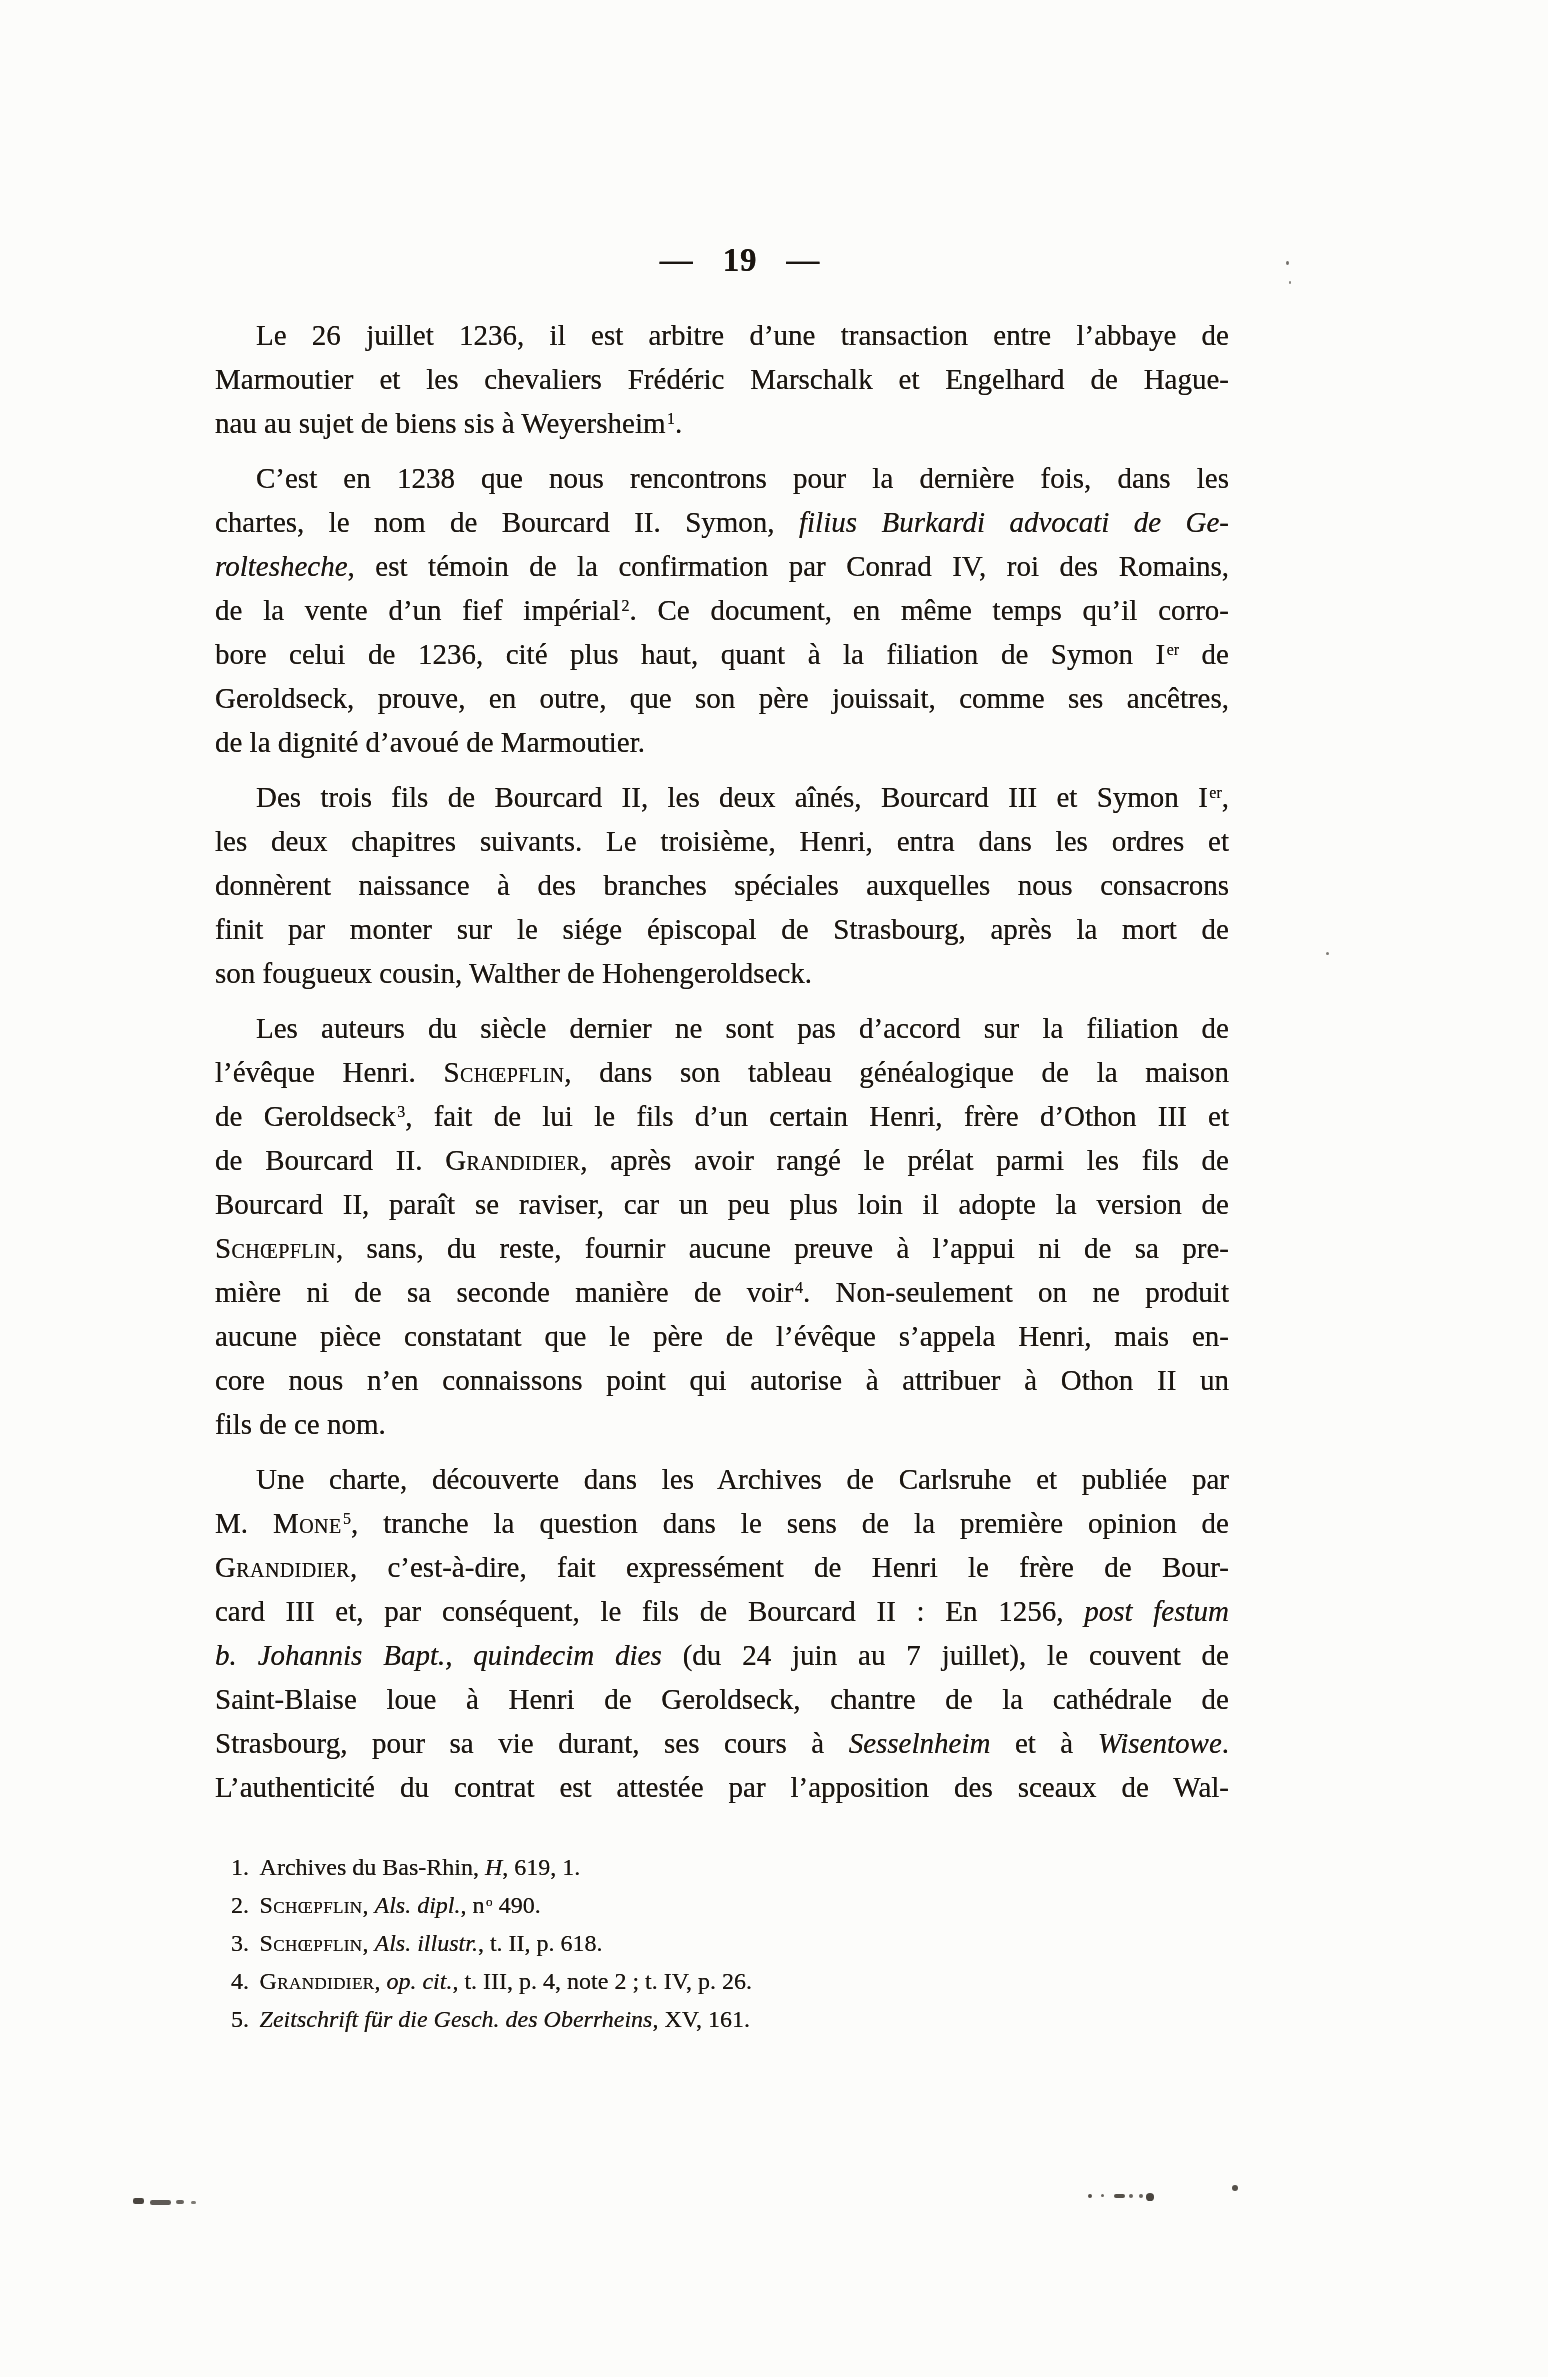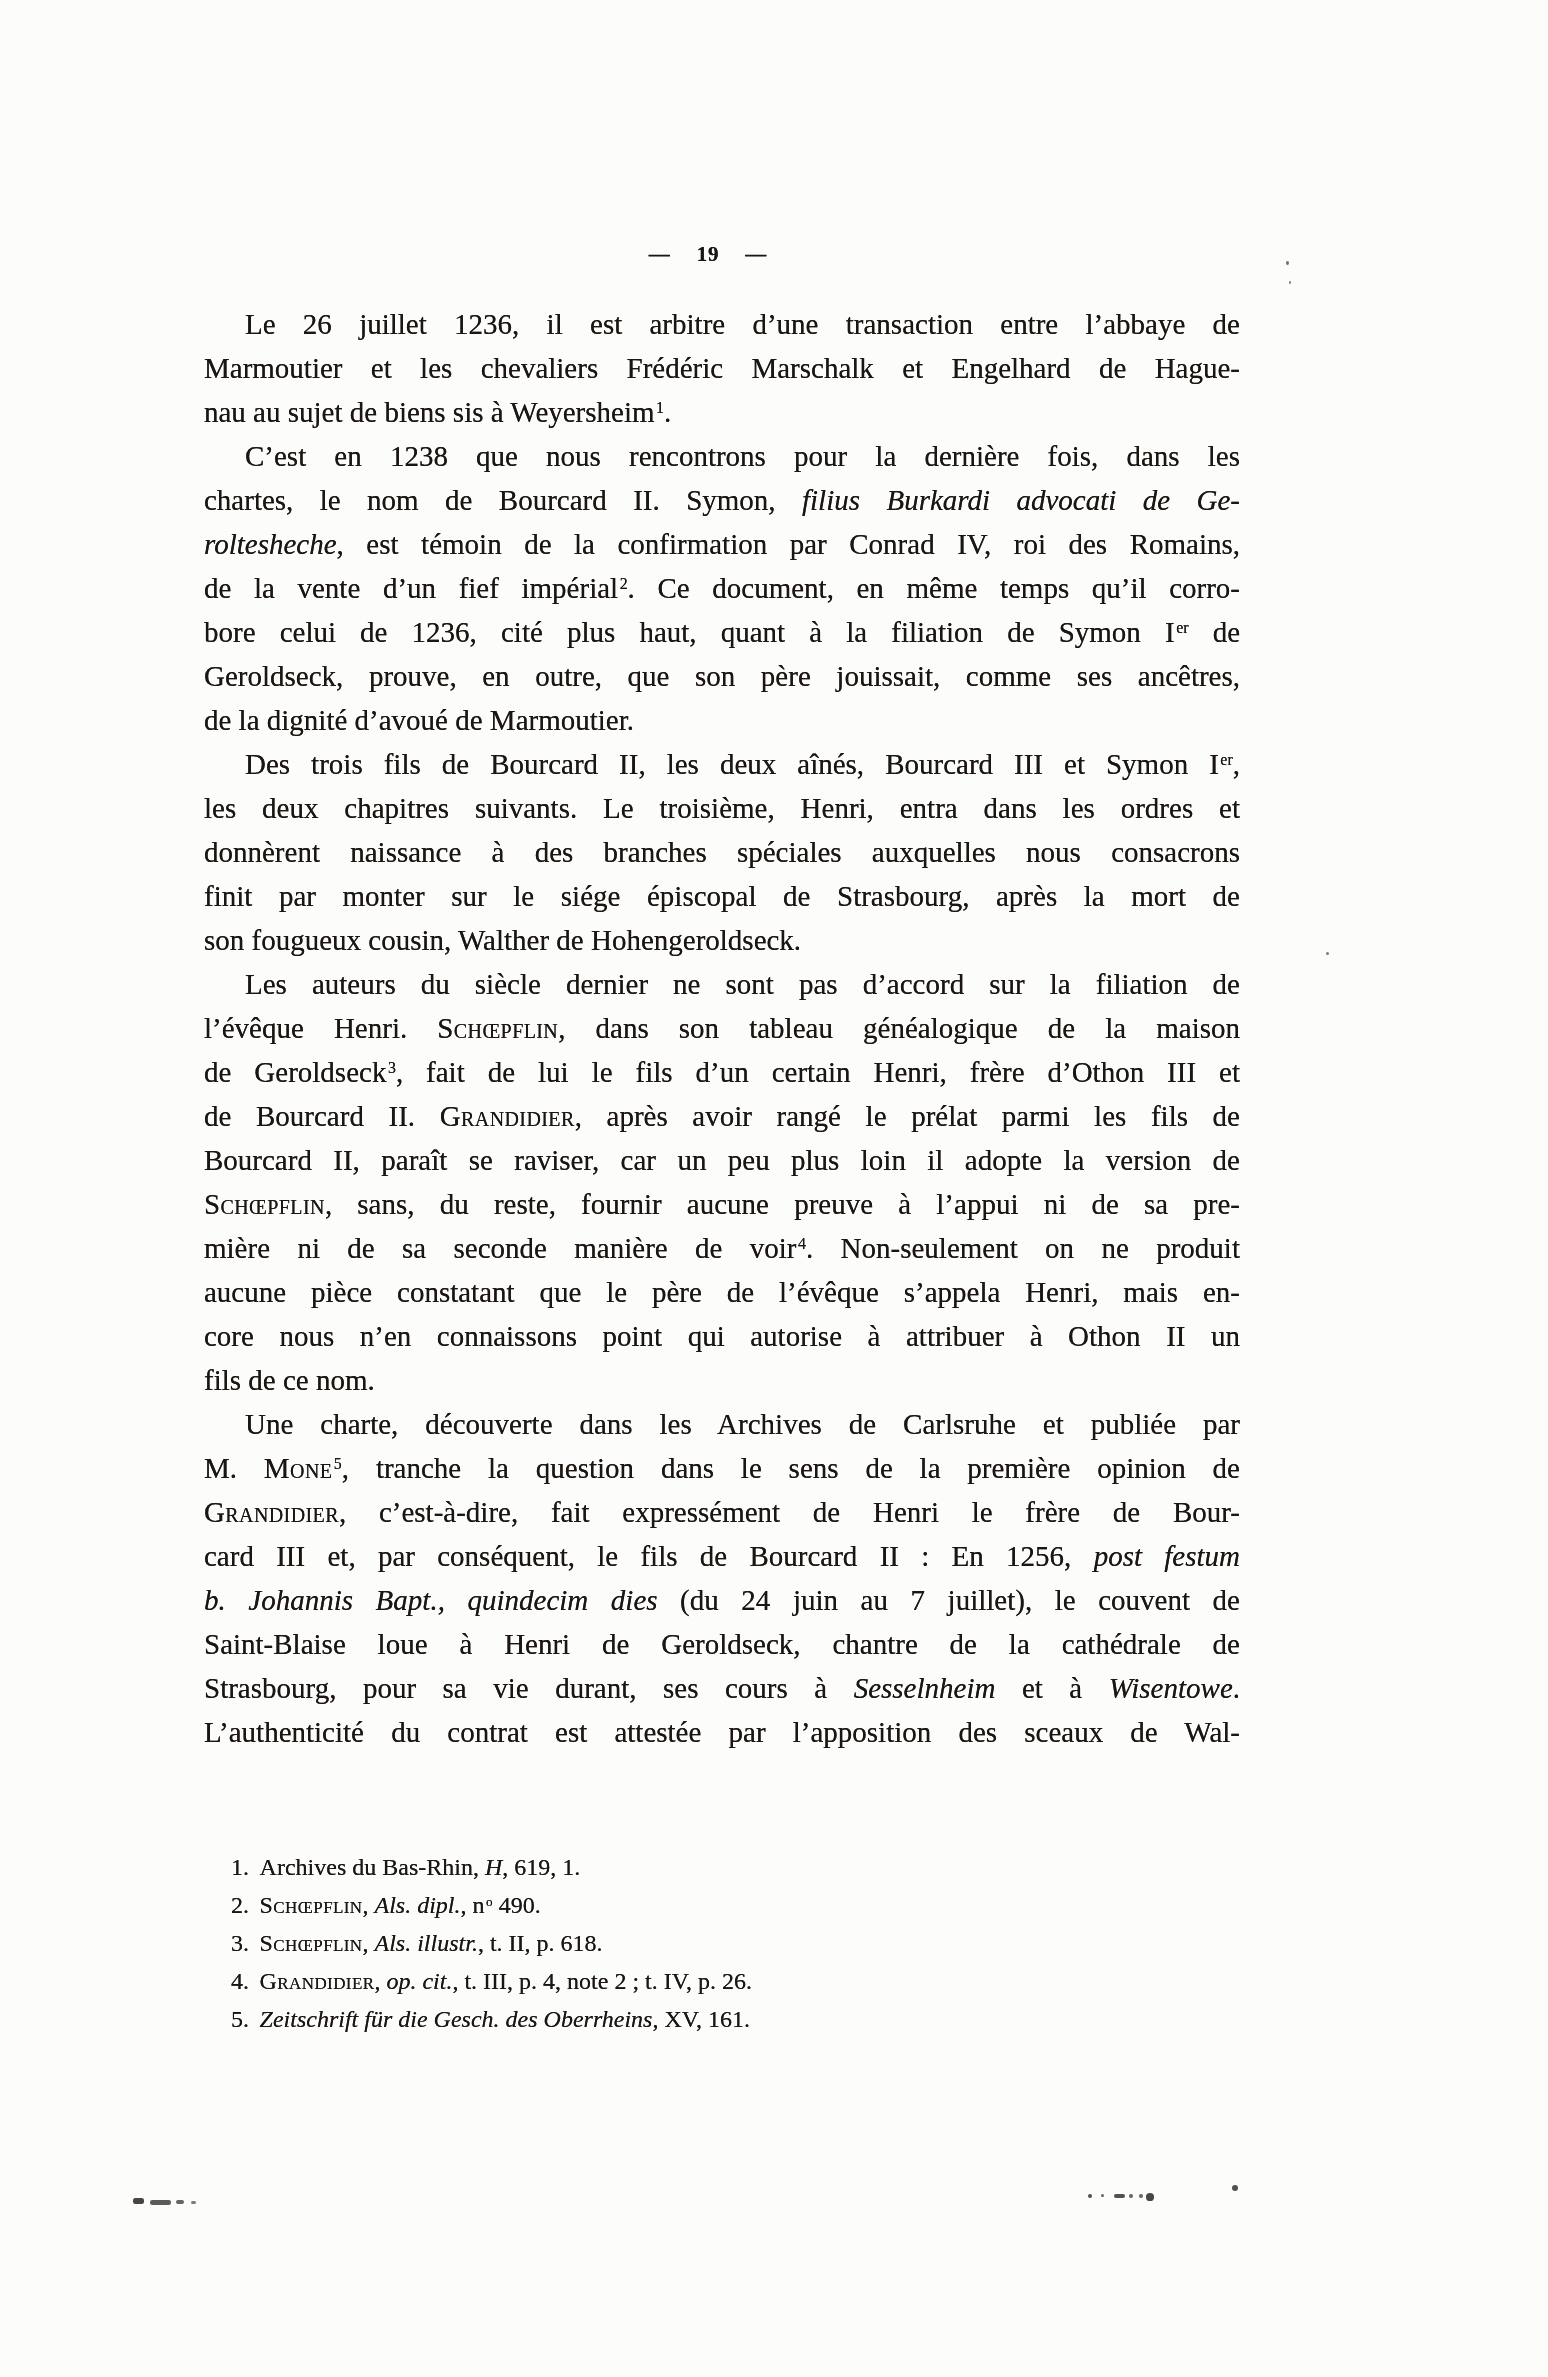--- a/index.html
+++ b/index.html
@@ -5,33 +5,33 @@
   html,body{margin:0;padding:0;background:#e8e6e2;}
   .page{
     position:relative;
     width:1549px;height:2377px;
     background:#fcfcfa;
     font-family:"Liberation Serif","DejaVu Serif",serif;
     color:#1b1611;
     overflow:hidden;
   }
   .pagenum{
-    position:absolute;left:190px;top:242px;width:1036px;
+    position:absolute;left:222px;top:242px;width:1036px;
     text-align:center;
-    font-size:21px;font-weight:bold;
+    font-size:33px;font-weight:bold;
     word-spacing:20px;
     letter-spacing:0.8px;
     text-shadow:0 0 0.5px rgba(25,18,10,.9);
   }
   .body-text{
     position:absolute;left:204px;top:302px;width:1036px;
     font-size:29px;line-height:44px;
     text-shadow:0 0 0.5px rgba(25,18,10,.85);
   }
-  .para{margin:0;}
+  .para{margin:11px;}
   .ln{text-align:justify;}
   .ln.j{text-align-last:justify;}
   .ln.indent{text-indent:41px;}
   .it{font-style:italic;}
   .sc{font-variant:small-caps;letter-spacing:0.4px;}
   sup{
     font-size:55%;
     line-height:0;
     vertical-align:baseline;
     position:relative;top:-0.55em;

